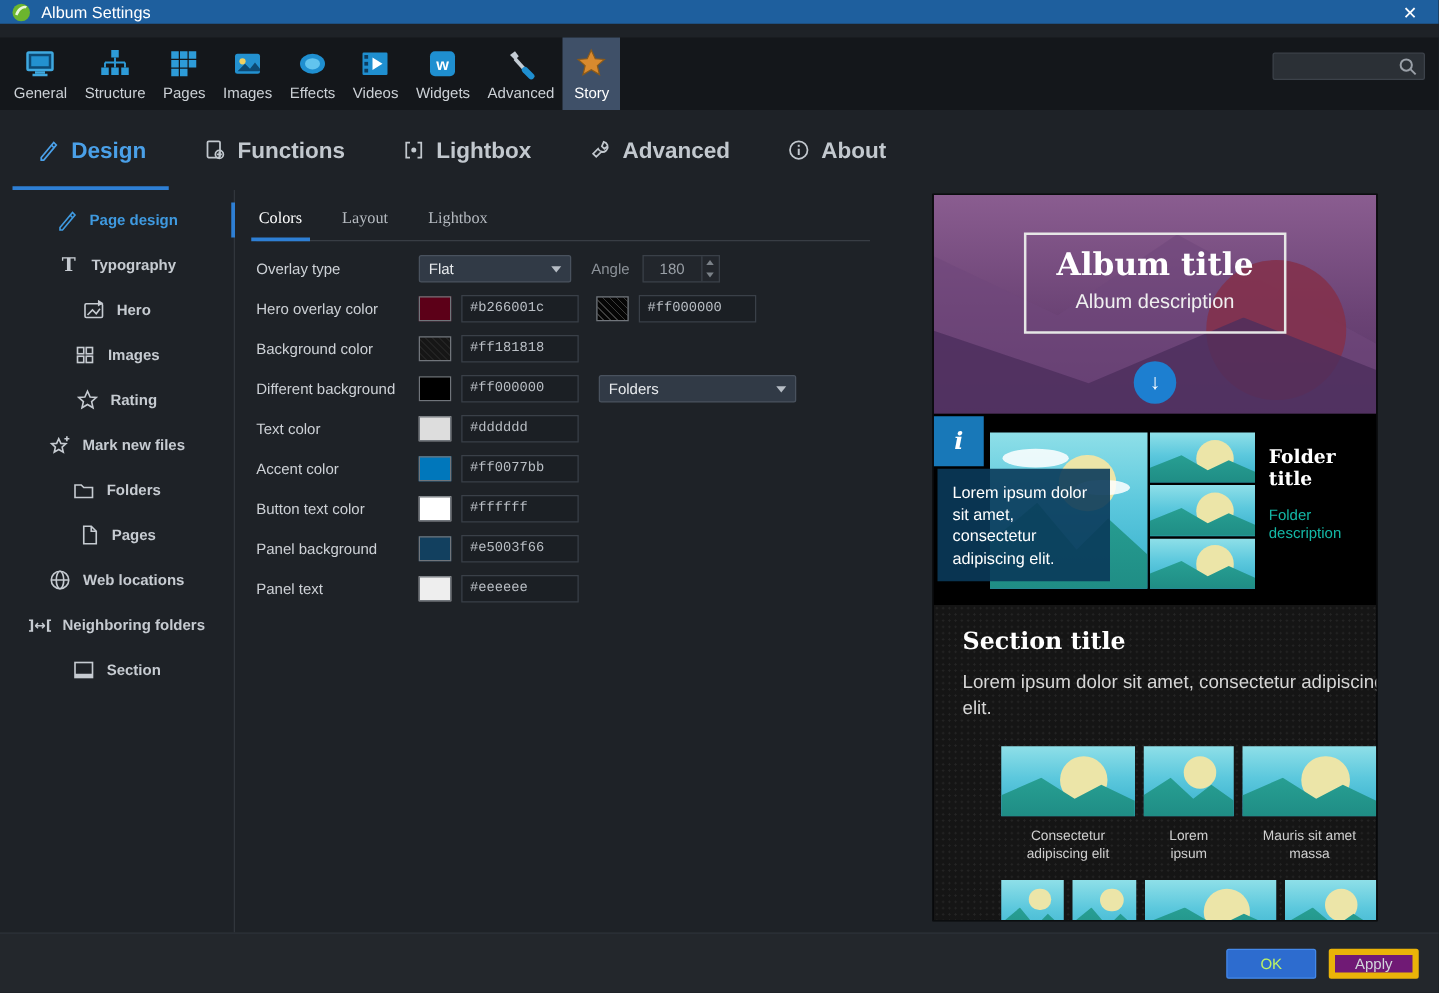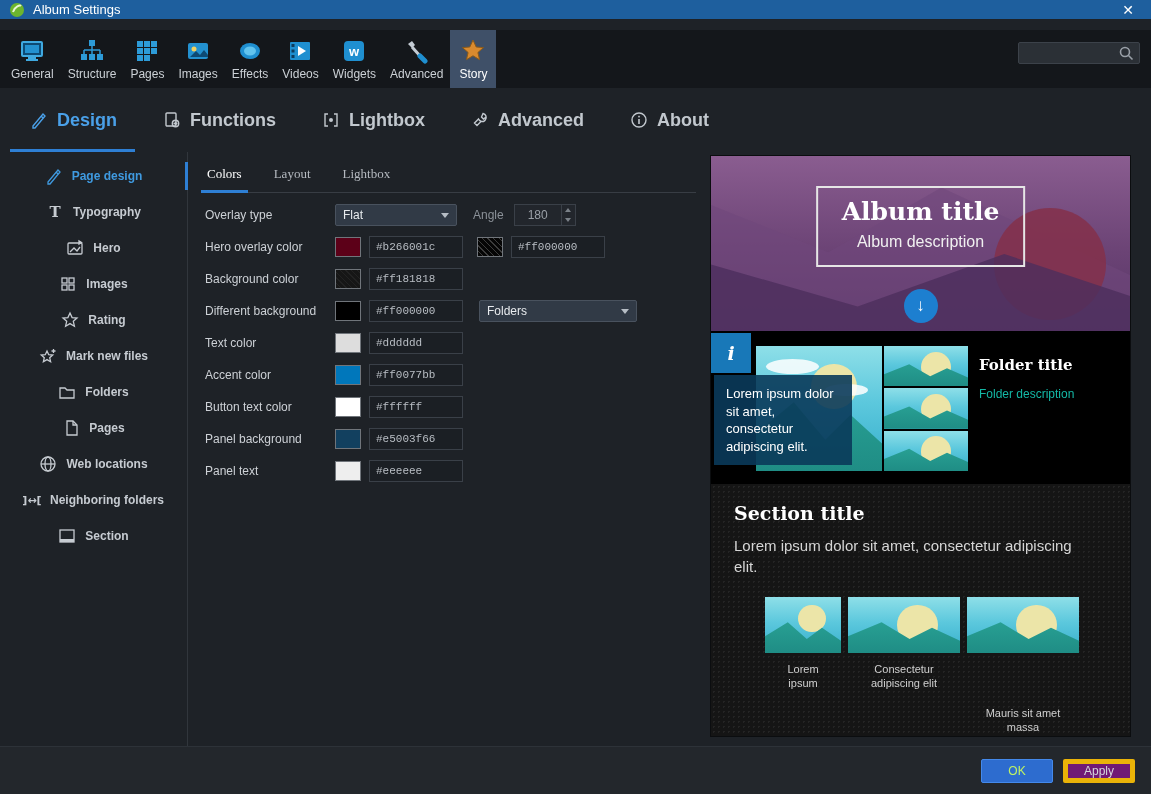--- a/index.html
+++ b/index.html
@@ -67,21 +67,21 @@
   .sw-black{background:#000;}
   .sw-ddd{background:#ddd;}
   .sw-accent{background:#0077bb;}
   .sw-white{background:#fff;}
   .sw-panelbg{background:#12405f;}
   .sw-eee{background:#eee;}
   .hexfield{width:94px;height:22px;background:#1b1f24;border:1px solid #3a4048;color:#b9bec4;
     font-family:"Liberation Mono", monospace;font-size:11px;padding:0 6px;outline:none;}
   .group2{margin-left:14px;display:flex;align-items:center;}
   
-  .preview{position:absolute;left:710px;top:155px;width:421px;height:582px;overflow:hidden;
+  .preview{position:absolute;left:746px;top:155px;width:356px;height:582px;overflow:hidden;
     border:1px solid #0b0d0f;background:#000;}
   .hero{height:175px;position:relative;background:linear-gradient(180deg,#8a5d90 0%,#6b4375 55%,#553465 100%);overflow:hidden;}
   .hero .sun{position:absolute;right:24px;top:52px;width:112px;height:112px;border-radius:50%;background:#84304a;opacity:.85;}
   .hero::before{content:'';position:absolute;inset:0;background:#70477c;opacity:.6;
     clip-path:polygon(0 75%,0 28%,28% 55%,55% 18%,100% 68%,100% 100%,0 100%);}
   .hero::after{content:'';position:absolute;inset:0;background:#4c2e5c;opacity:.8;
     clip-path:polygon(0 100%,0 62%,35% 86%,70% 56%,100% 80%,100% 100%);}
   .hero-box{position:absolute;left:50%;top:30px;transform:translateX(-50%);z-index:2;
     border:2px solid #e6e6e6;padding:9px 24px 14px;text-align:center;}
   .hero-title{font-family:"DejaVu Serif",serif;font-weight:bold;font-size:25px;color:#fff;white-space:nowrap;}
@@ -506,29 +506,29 @@
     <div class="overlay-panel">Lorem ipsum dolor sit amet, consectetur adipiscing elit.</div>
     <div class="folder-meta">
       <div class="folder-title">Folder title</div>
       <div class="folder-desc">Folder description</div>
     </div>
   </div>
   <div class="section">
     <div class="section-title">Section title</div>
     <div class="section-text">Lorem ipsum dolor sit amet, consectetur adipiscing elit.</div>
     <div class="thumb-row">
+      <div class="thumb" style="width:112px;">
+        <div class="art"></div>
+        <div class="thumb-caption" style="width:96px;">Consectetur adipiscing elit</div>
+      </div>
       <div class="thumb" style="width:76px;">
         <div class="art"></div>
         <div class="thumb-caption" style="width:52px;">Lorem ipsum</div>
       </div>
       <div class="thumb" style="width:112px;">
-        <div class="art"></div>
-        <div class="thumb-caption" style="width:96px;">Consectetur adipiscing elit</div>
-      </div>
-      <div class="thumb" style="width:112px;gap:44px;">
         <div class="art"></div>
         <div class="thumb-caption" style="width:96px;">Mauris sit amet massa</div>
       </div>
     </div>
     <div class="partial-row">
       <div class="art" style="width:52px;"></div>
       <div class="art" style="width:54px;"></div>
       <div class="art" style="width:110px;"></div>
       <div class="art" style="width:76px;"></div>
     </div>

